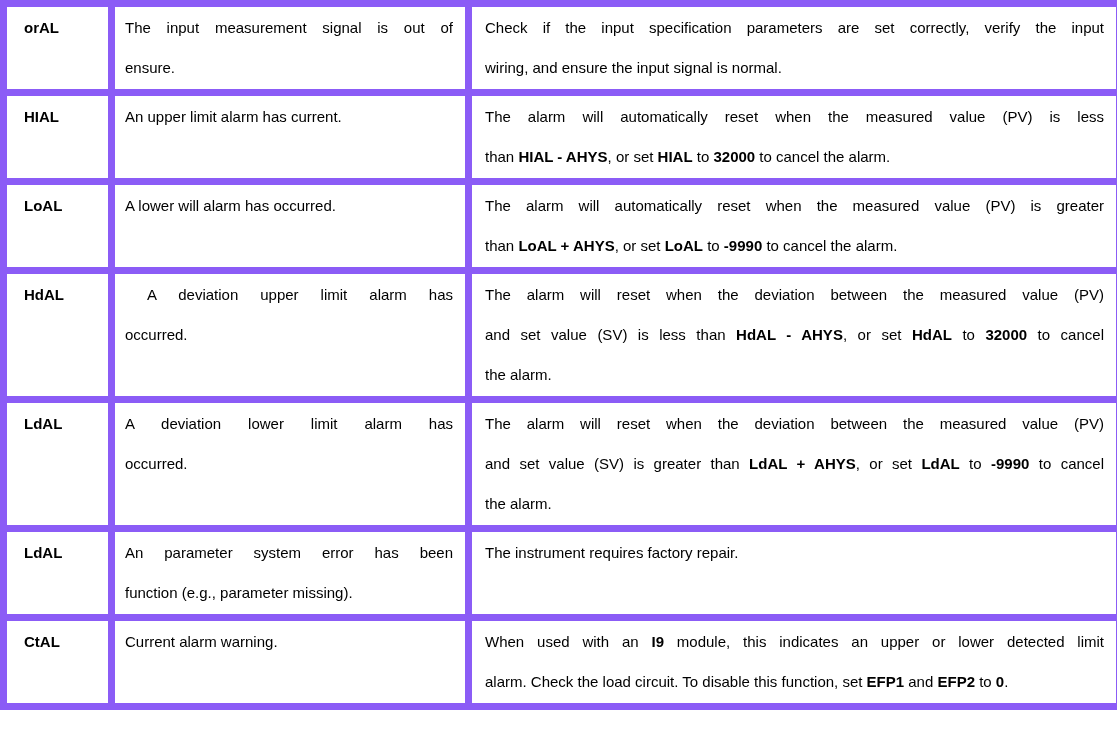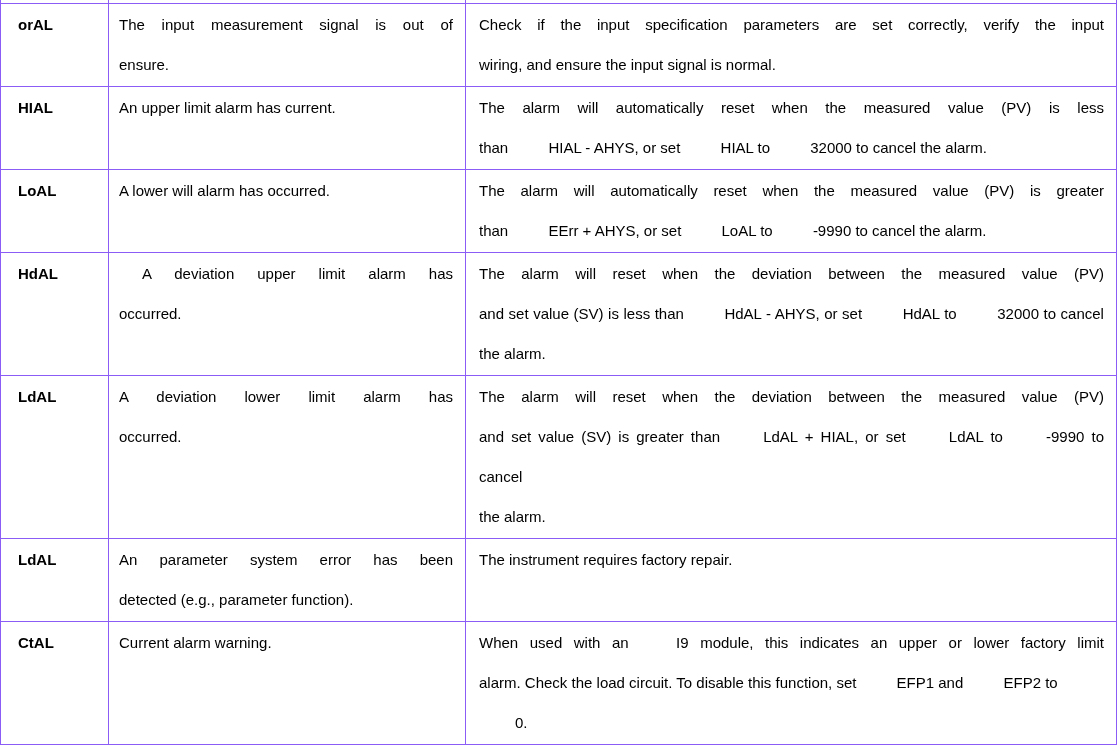--- a/index.html
+++ b/index.html
@@ -15,21 +15,21 @@
   }
   table.alarm-table {
     border-collapse: collapse;
     table-layout: fixed;
     width: 1116px;
   }
   col.col-code { width: 108px; }
   col.col-desc { width: 357px; }
   col.col-sol  { width: 651px; }
   td {
-    border: 1px solid #8b5cf6;
+    border: 7px solid #8b5cf6;
     vertical-align: top;
     padding: 1px 12px 1px 10px;
     overflow: hidden;
   }
   tr.partial td {
     height: 3px;
     padding: 0;
     border-top: none;
   }
   td.code-cell {
@@ -43,21 +43,21 @@
     line-height: 40px;
     font-size: 15px;
     text-align: justify;
     text-align-last: justify;
     white-space: normal;
   }
   .line.last {
     text-align: left;
     text-align-last: left;
   }
-  .line b { font-weight: normal; margin-left: 36px; }
+  .line b { font-weight: bold; }
 </style>
 </head>
 <body>
 
 <table class="alarm-table">
   <colgroup>
     <col class="col-code">
     <col class="col-desc">
     <col class="col-sol">
   </colgroup>
@@ -94,21 +94,21 @@
       </tr>
       <tr>
         <td class="code-cell">
           <div class="line last">LoAL</div>
         </td>
         <td class="desc-cell">
           <div class="line last"><span>A lower will alarm has occurred.</span></div>
         </td>
         <td class="sol-cell">
           <div class="line"><span>The alarm will automatically reset when the measured value (PV) is greater</span></div>
-          <div class="line last"><span>than </span><b>EErr + AHYS</b><span>, or set </span><b>LoAL</b><span> to </span><b>-9990</b><span> to cancel the alarm.</span></div>
+          <div class="line last"><span>than </span><b>LoAL + AHYS</b><span>, or set </span><b>LoAL</b><span> to </span><b>-9990</b><span> to cancel the alarm.</span></div>
         </td>
       </tr>
       <tr>
         <td class="code-cell">
           <div class="line last">HdAL</div>
         </td>
         <td class="desc-cell">
           <div class="line"><span>&nbsp;A deviation upper limit alarm has</span></div>
           <div class="line last"><span>occurred.</span></div>
         </td>
@@ -121,42 +121,42 @@
       <tr>
         <td class="code-cell">
           <div class="line last">LdAL</div>
         </td>
         <td class="desc-cell">
           <div class="line"><span>A deviation lower limit alarm has</span></div>
           <div class="line last"><span>occurred.</span></div>
         </td>
         <td class="sol-cell">
           <div class="line"><span>The alarm will reset when the deviation between the measured value (PV)</span></div>
-          <div class="line"><span>and set value (SV) is greater than </span><b>LdAL + HIAL</b><span>, or set </span><b>LdAL</b><span> to </span><b>-9990</b><span> to cancel</span></div>
+          <div class="line"><span>and set value (SV) is greater than </span><b>LdAL + AHYS</b><span>, or set </span><b>LdAL</b><span> to </span><b>-9990</b><span> to cancel</span></div>
           <div class="line last"><span>the alarm.</span></div>
         </td>
       </tr>
       <tr>
         <td class="code-cell">
           <div class="line last">LdAL</div>
         </td>
         <td class="desc-cell">
           <div class="line"><span>An parameter system error has been</span></div>
-          <div class="line last"><span>detected (e.g., parameter function).</span></div>
+          <div class="line last"><span>function (e.g., parameter missing).</span></div>
         </td>
         <td class="sol-cell">
           <div class="line last"><span>The instrument requires factory repair.</span></div>
         </td>
       </tr>
       <tr>
         <td class="code-cell">
           <div class="line last">CtAL</div>
         </td>
         <td class="desc-cell">
           <div class="line last"><span>Current alarm warning.</span></div>
         </td>
         <td class="sol-cell">
-          <div class="line"><span>When used with an </span><b>I9</b><span> module, this indicates an upper or lower factory limit</span></div>
+          <div class="line"><span>When used with an </span><b>I9</b><span> module, this indicates an upper or lower detected limit</span></div>
           <div class="line last"><span>alarm. Check the load circuit. To disable this function, set </span><b>EFP1</b><span> and </span><b>EFP2</b><span> to </span><b>0</b><span>.</span></div>
         </td>
       </tr>
     </tbody>
 </table>
 
 </body></html>

